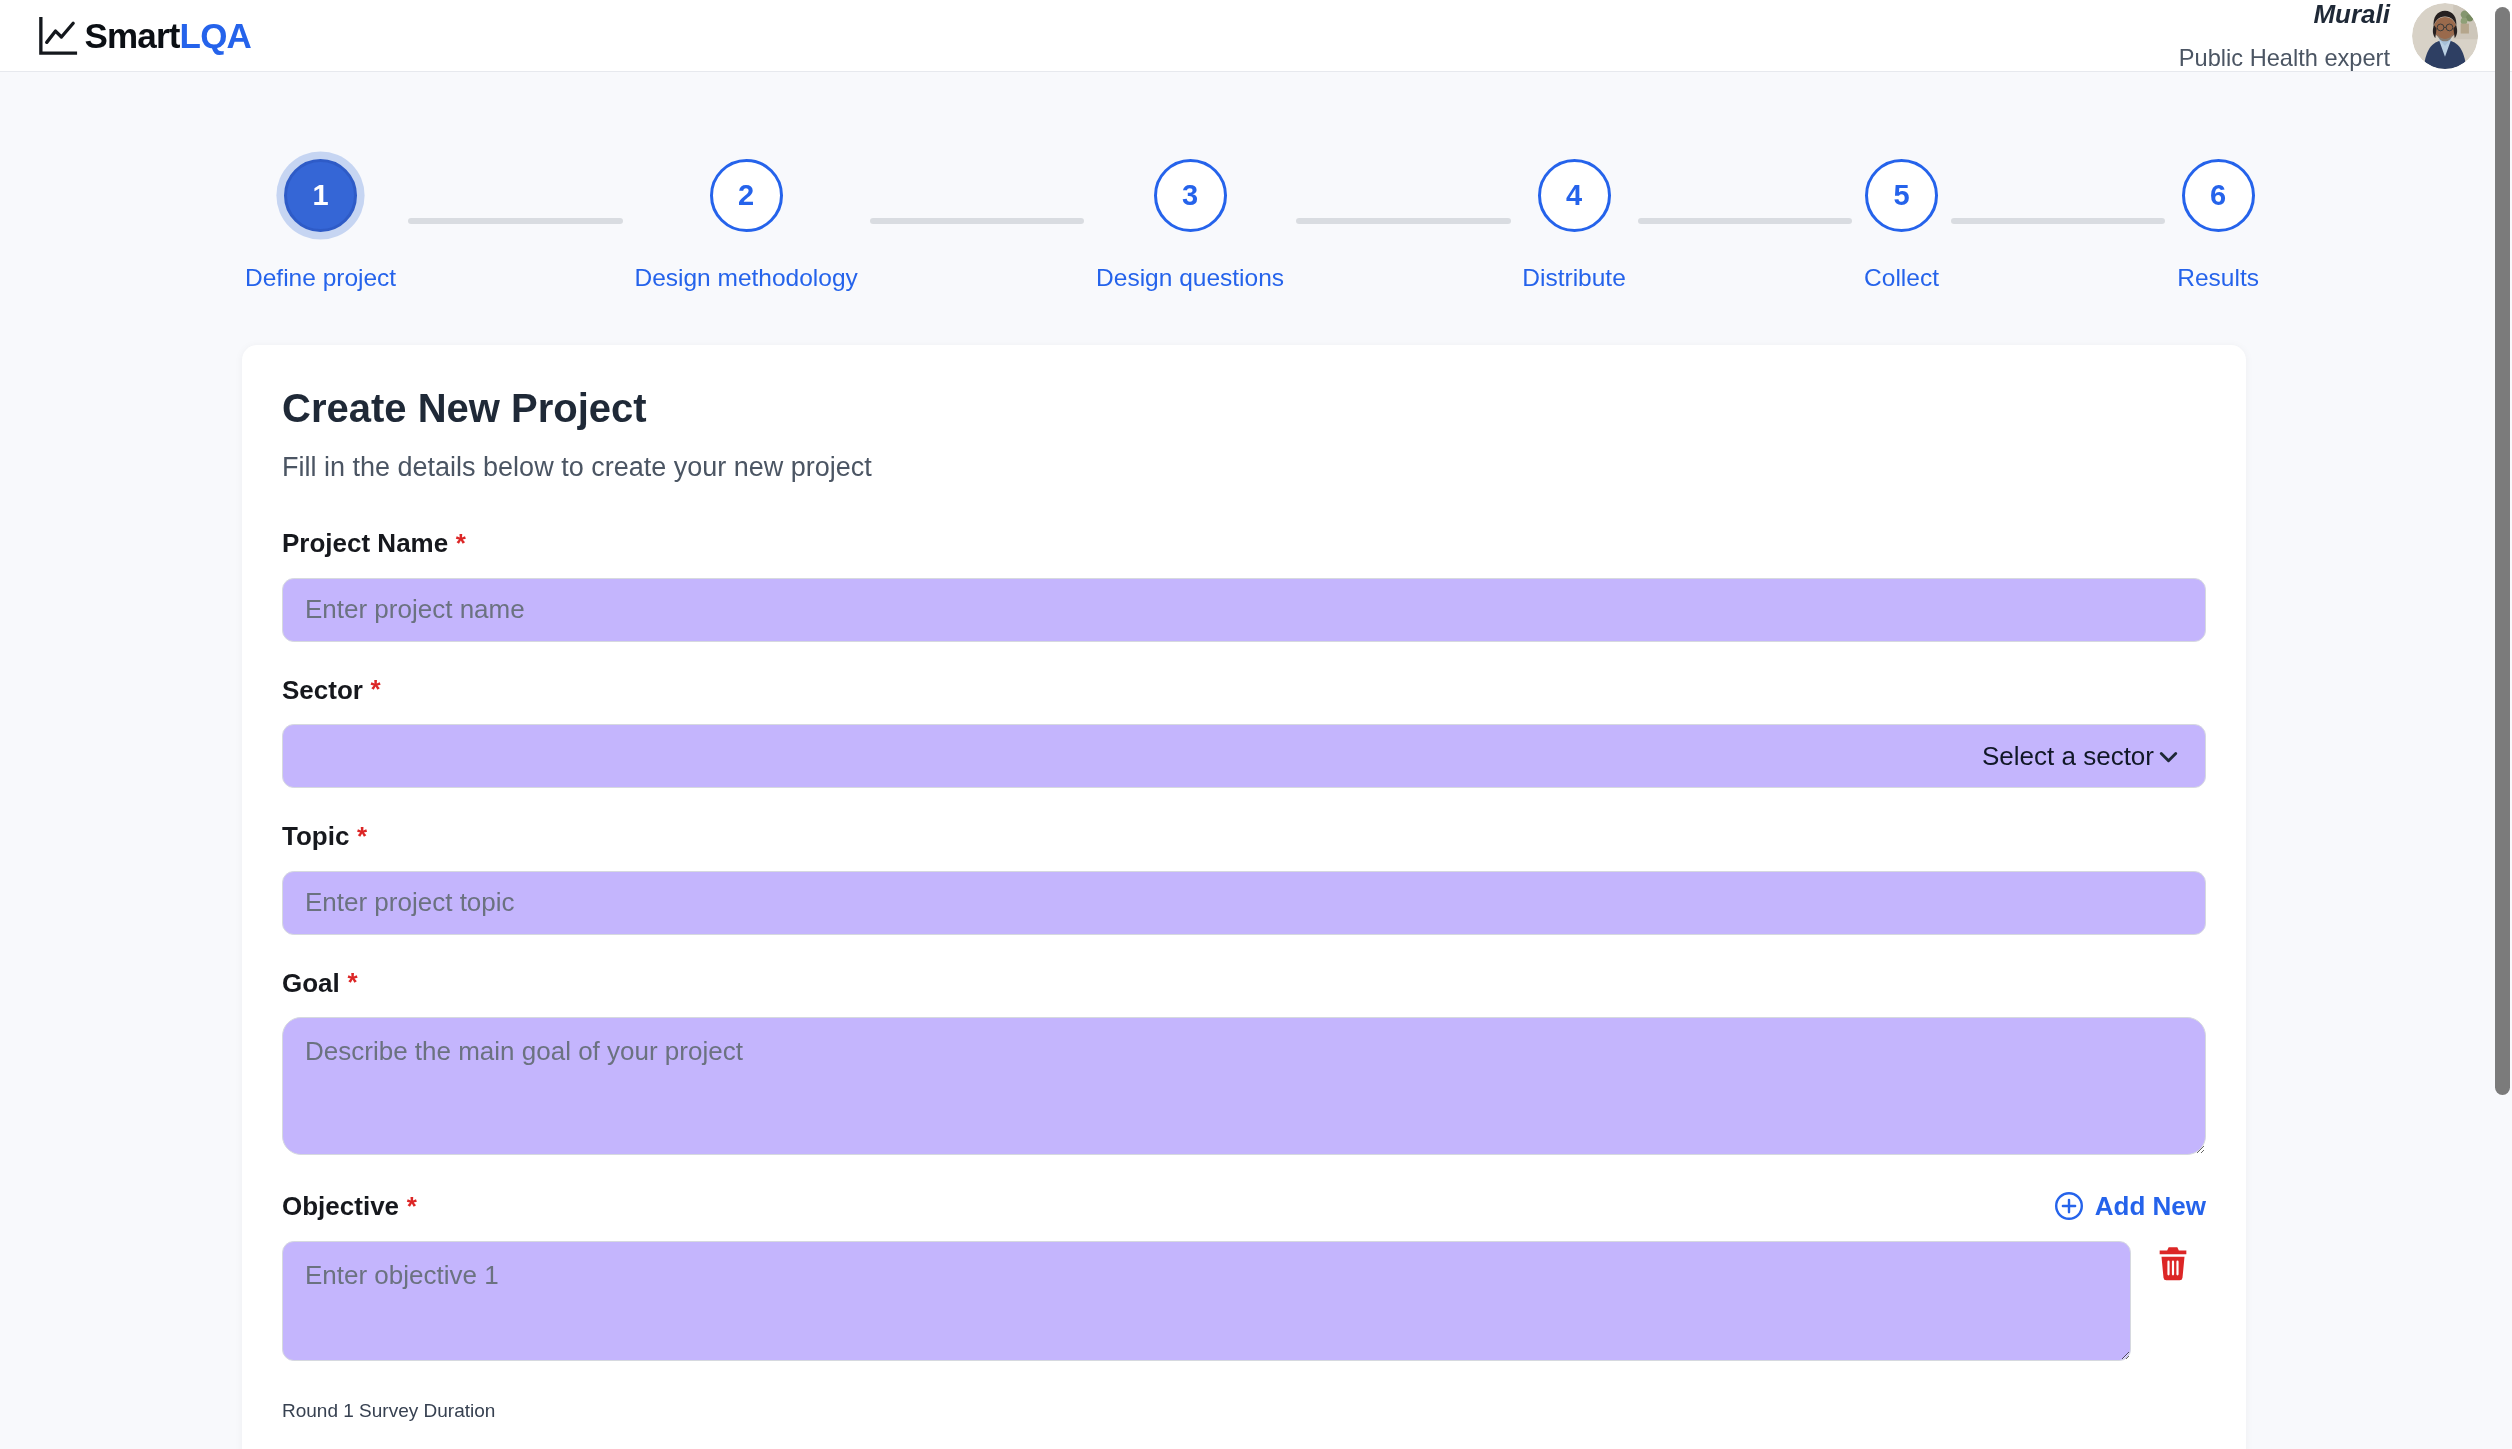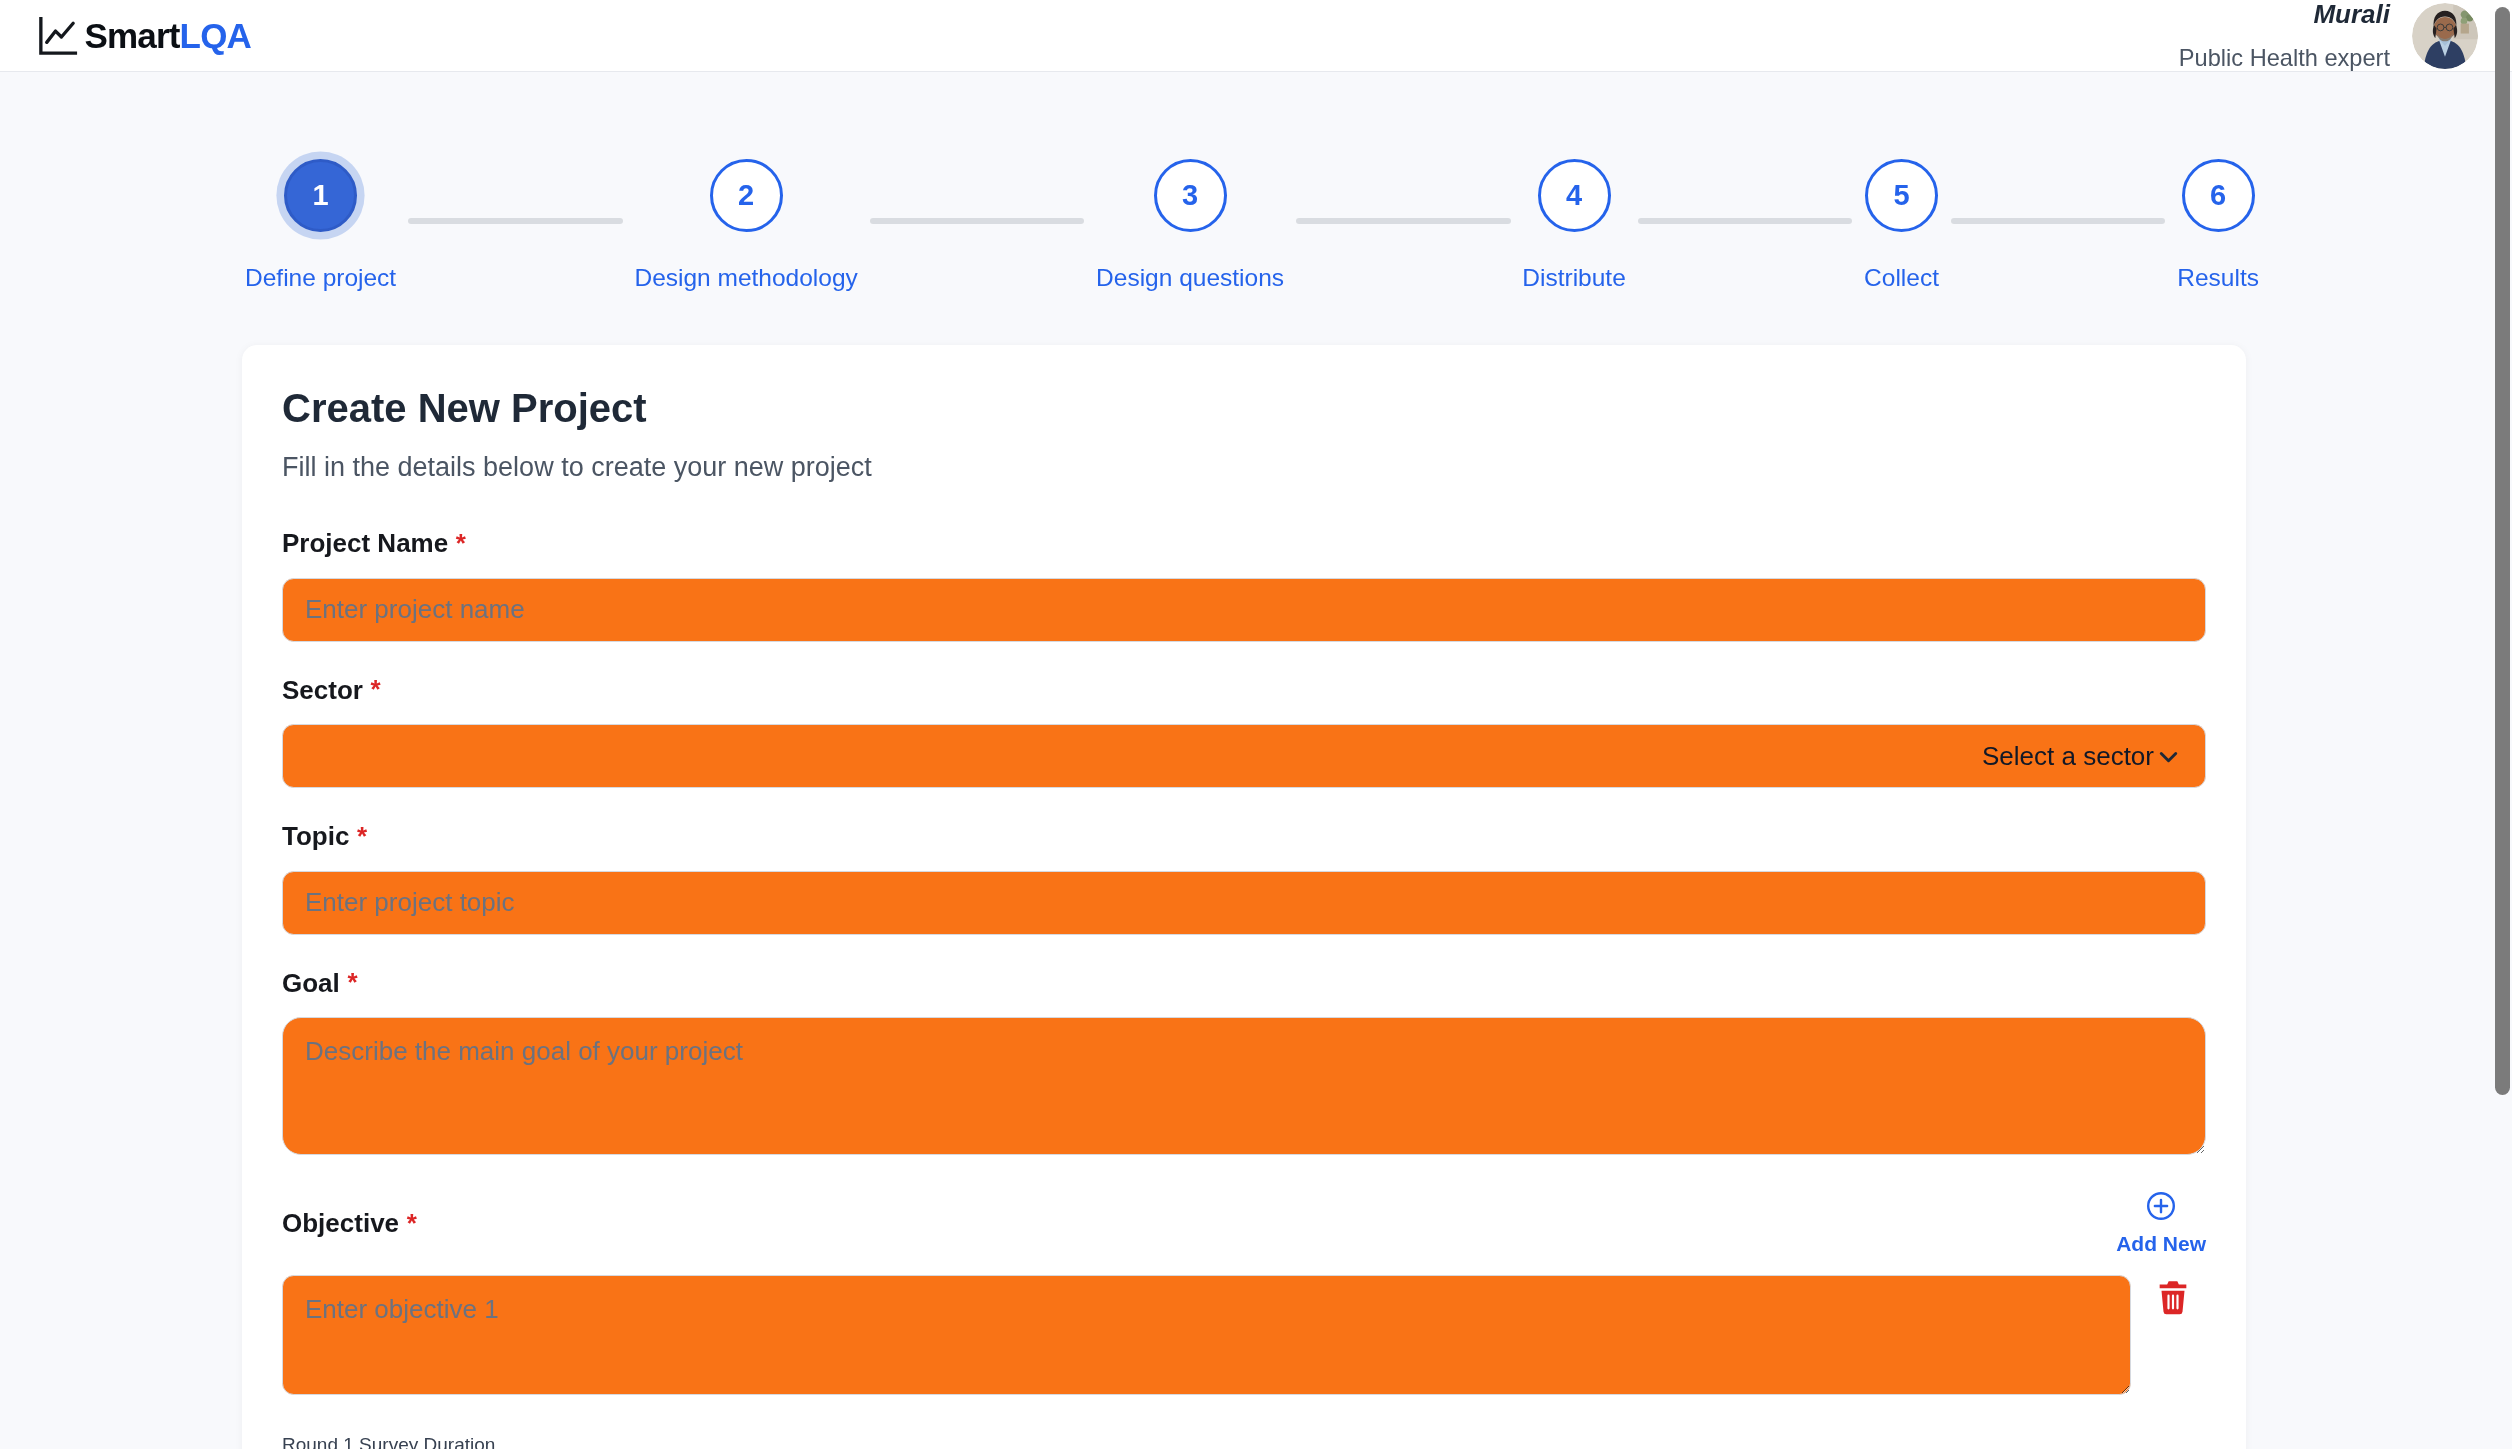--- a/index.html
+++ b/index.html
@@ -60,44 +60,43 @@
   .field{margin-top:32px;}
   .field.first{margin-top:44px;}
   .label-row{display:flex;align-items:center;}
   .label{font-size:26px;font-weight:700;color:#16181d;line-height:32px;}
   .req{color:#dc2626;margin-left:7.6px;font-size:26px;font-weight:700;}
   .control{margin-top:18.6px;}
 
   input.text, .select, textarea{
     width:100%;box-sizing:border-box;
     border:1.7px solid #d6d9df;border-radius:11.8px;
-    font-size:26px;color:#111827;background:#f97316;
+    font-size:26px;color:#111827;background:#c4b5fd;
     font-family:"Liberation Sans", sans-serif;
   }
   input.text{height:64px;padding:0 22px;outline:none;}
   input.text::placeholder, textarea::placeholder{color:#6b7280;opacity:1;}
   textarea{padding:17px 22px;resize:vertical;outline:none;line-height:32px;}
   .ta-goal{height:138px;border-radius:19px;}
   .ta-objective{height:120px;}
 
   .select{
     height:64px;padding:0 22px;
     display:flex;align-items:center;justify-content:flex-end;
     cursor:pointer;
   }
   .select-value{color:#111827;}
   .select svg{width:29px;height:29px;}
 
   .obj-head{display:flex;align-items:center;justify-content:space-between;}
   .addnew{
     display:flex;align-items:center;gap:10px;
-    color:#2563eb;font-size:21px;font-weight:700;
+    color:#2563eb;font-size:26px;font-weight:700;
     cursor:pointer;background:none;border:none;padding:0;
     font-family:"Liberation Sans", sans-serif;
-    flex-direction:column;
   }
   .addnew svg{width:32px;height:32px;}
   .obj-row{display:flex;align-items:flex-start;gap:22px;margin-top:18.6px;}
   .obj-row textarea{width:1849px;flex:0 0 auto;}
   .trash-btn{background:none;border:none;padding:0;margin-top:1.7px;cursor:pointer;}
   .trash-btn svg{width:40px;height:40px;display:block;}
 
   .round-label{margin-top:39px;font-size:19px;color:#374151;}
 
   

